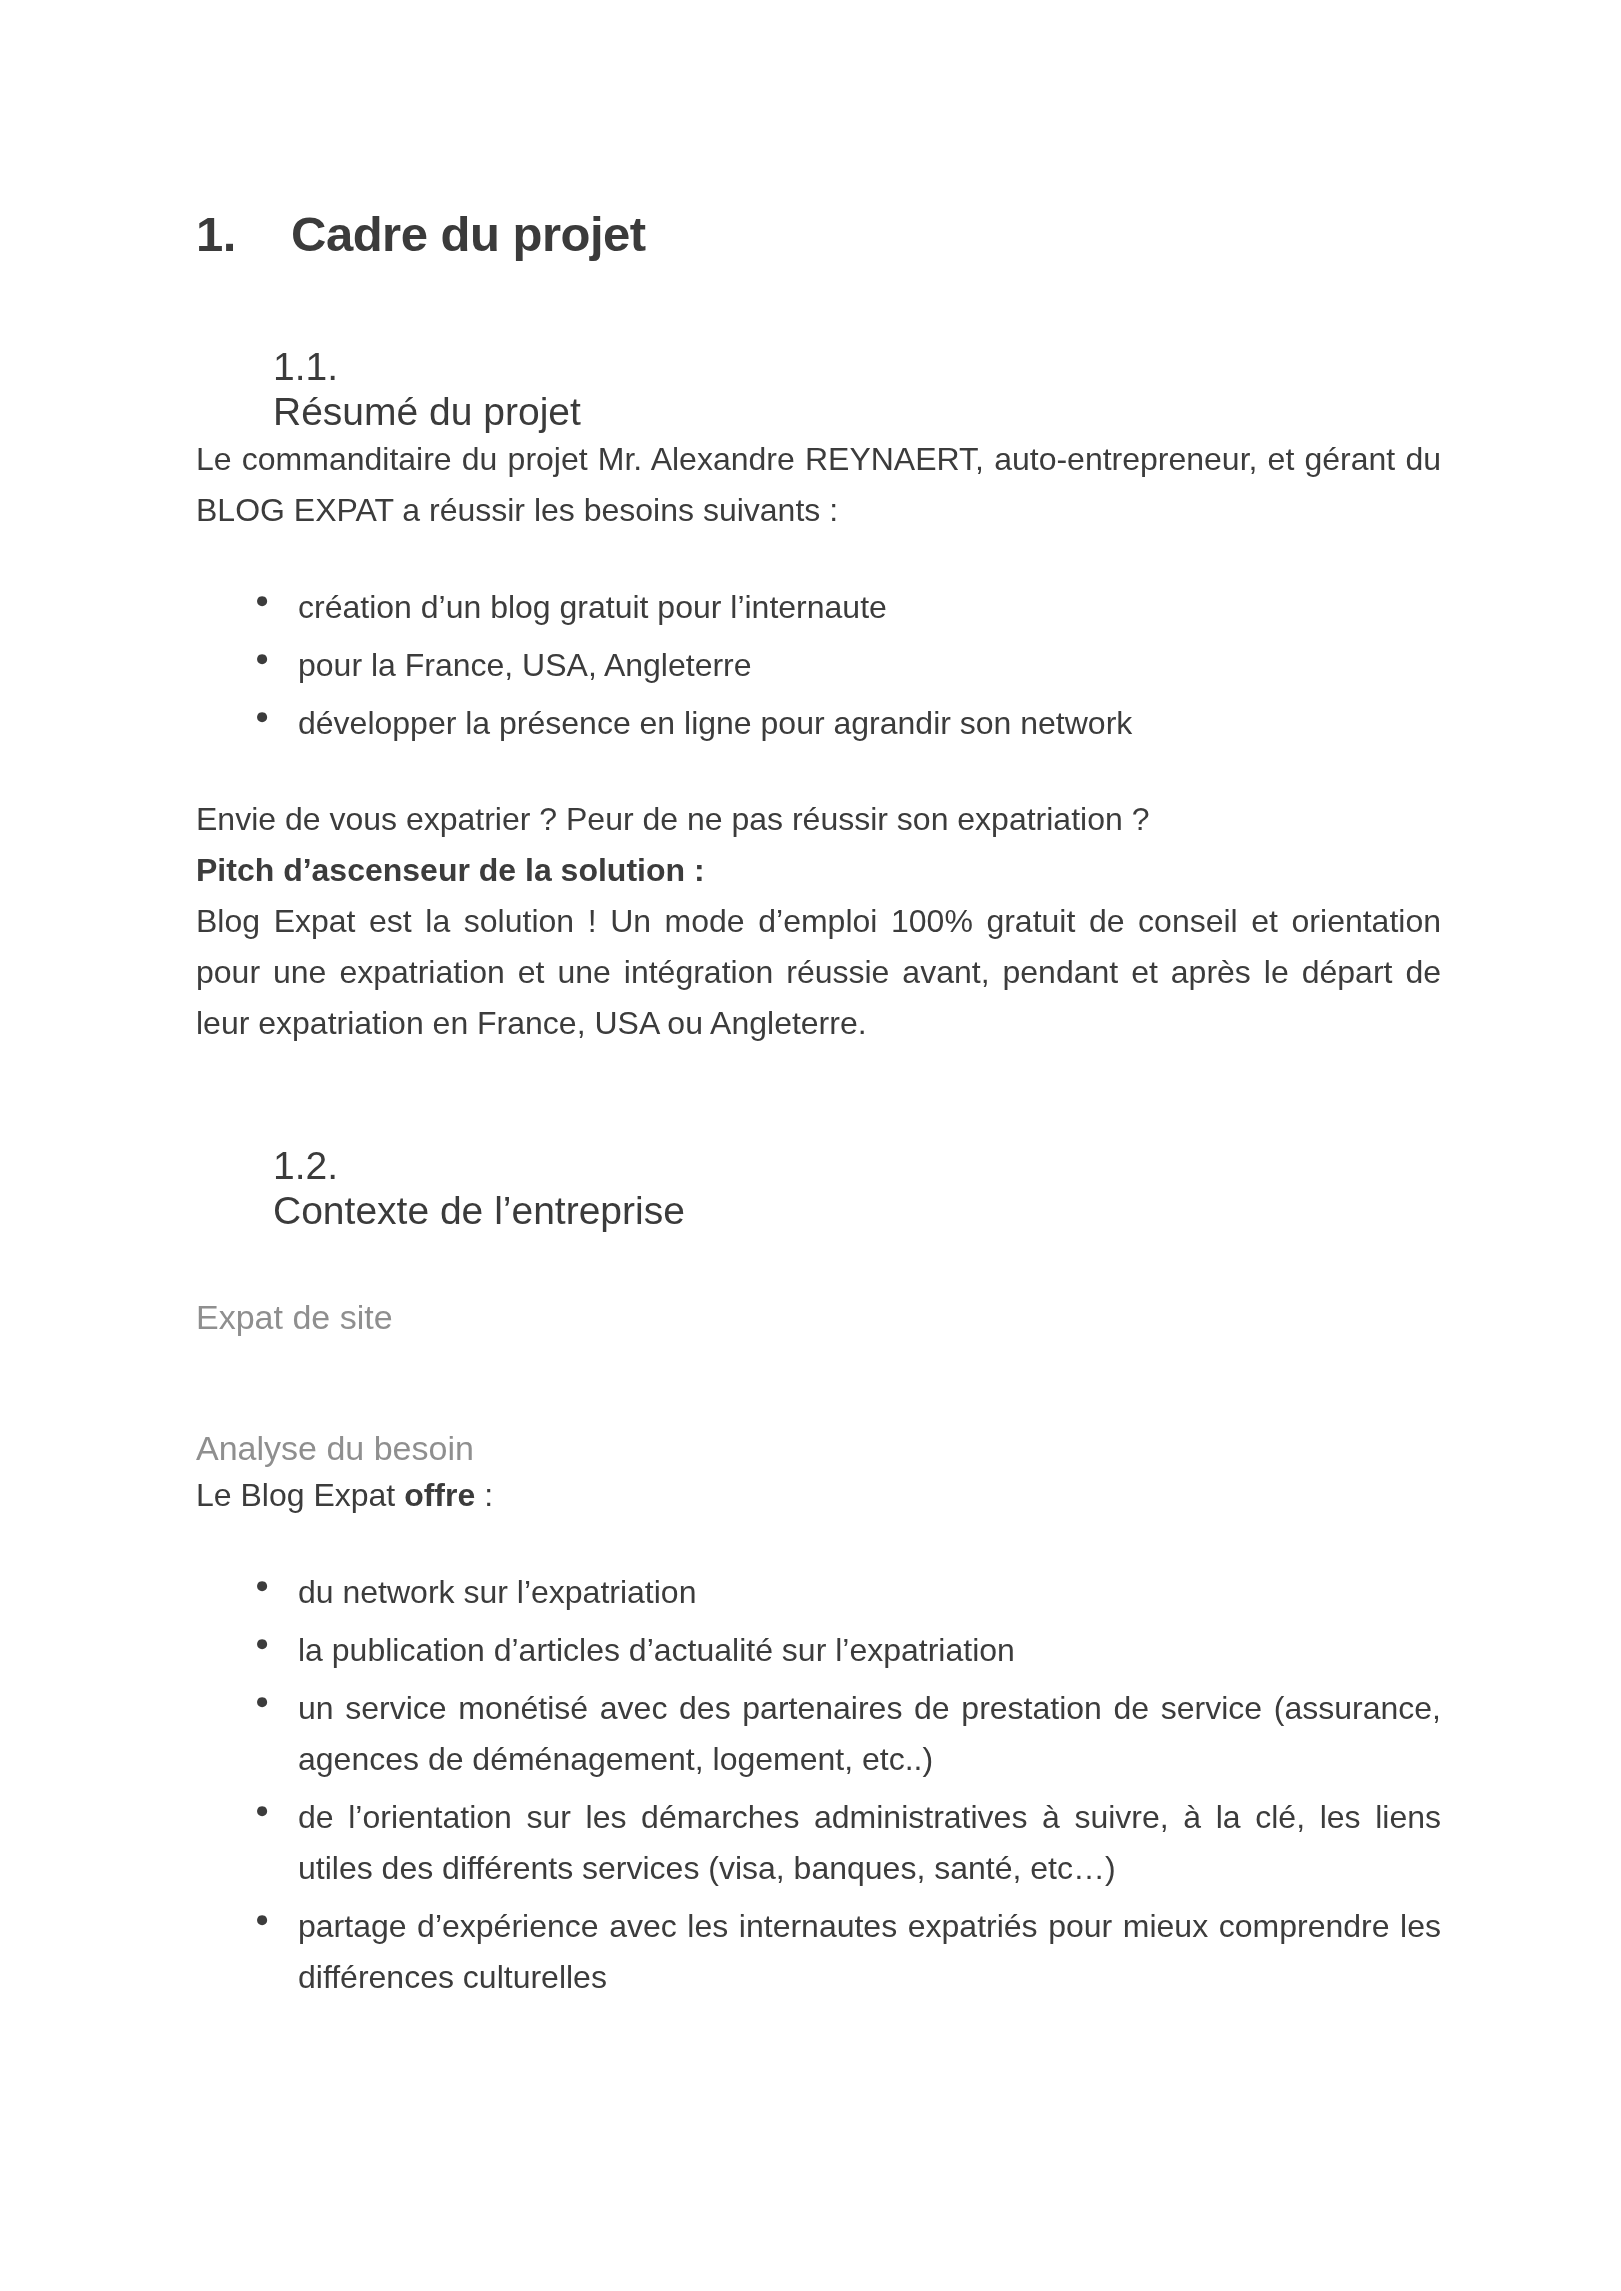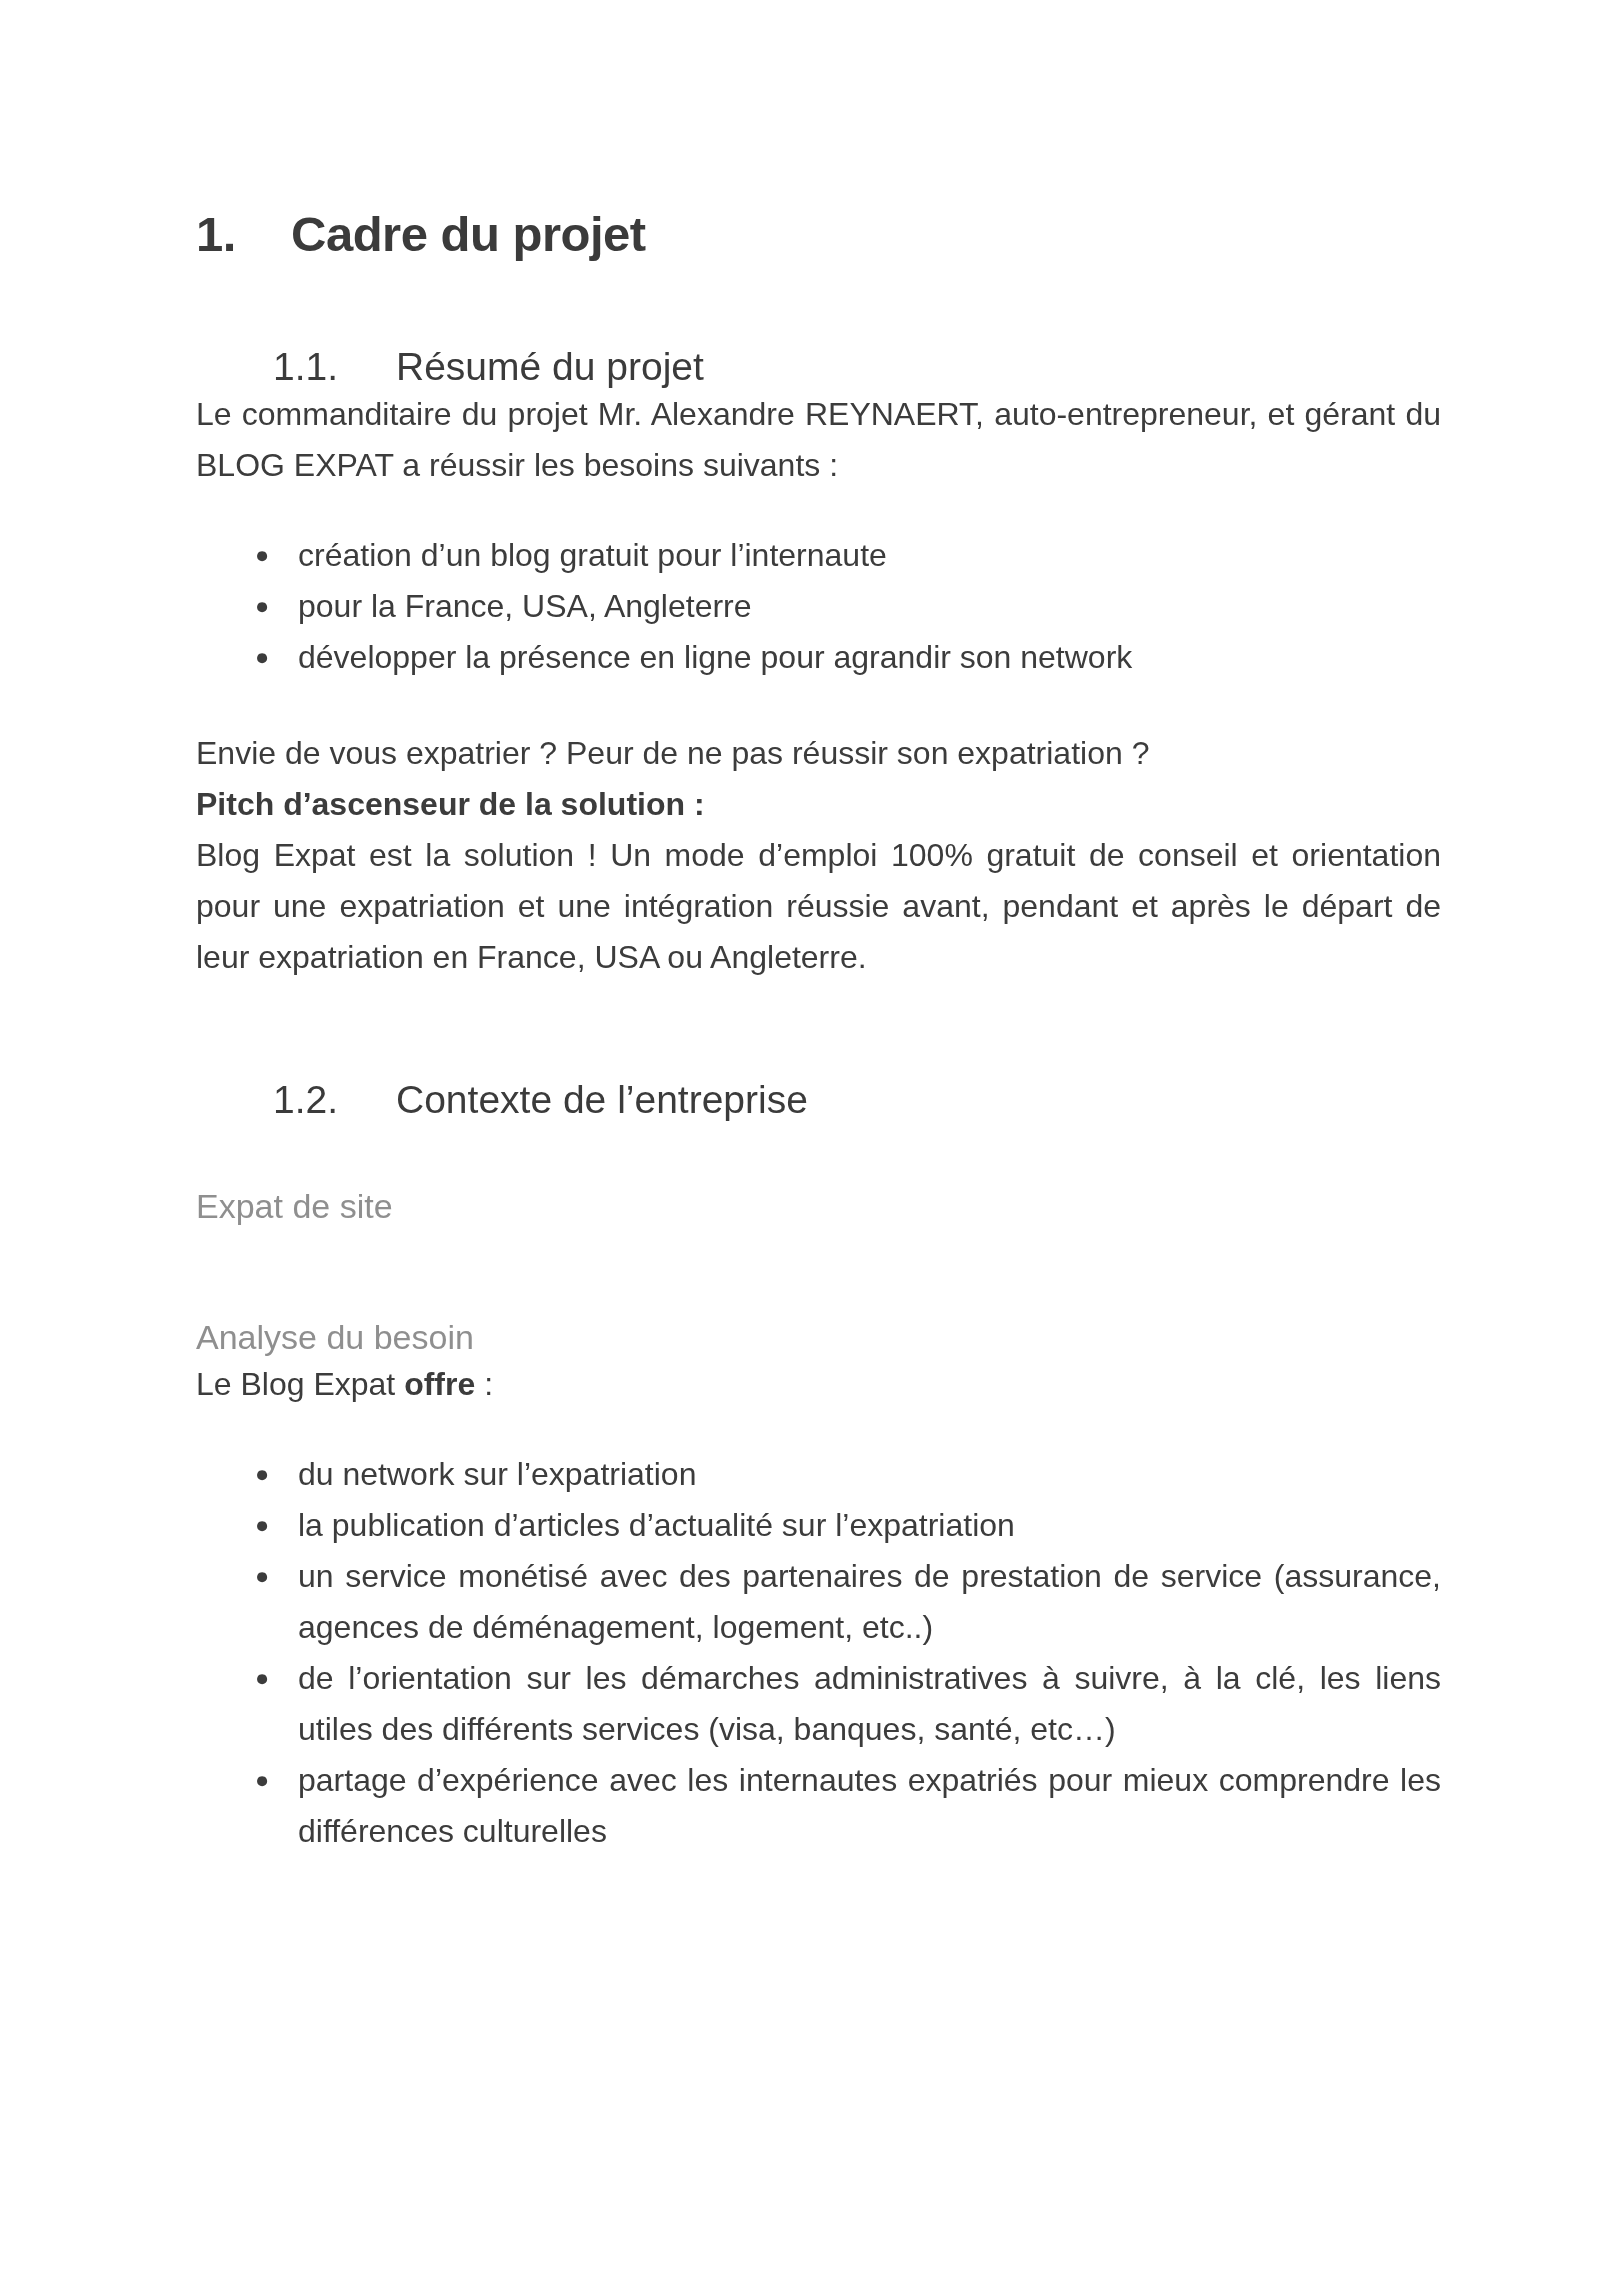--- a/index.html
+++ b/index.html
@@ -34,20 +34,21 @@
     width: 95px;
     flex: 0 0 auto;
   }
   h2.doc-h2 {
     display: flex;
     margin: 83px 0 0 77px;
     font-size: 39px;
     line-height: 45px;
     font-weight: 400;
     color: #3b3b3b;
+    flex-direction: column;
   }
   h2.doc-h2 .h-number {
     width: 123px;
     flex: 0 0 auto;
   }
   h2.doc-h2.second {
     margin-top: 94px;
   }
   p.body-text {
     margin: 0;
@@ -75,20 +76,21 @@
   ul.doc-list .bullet {
     flex: 0 0 43px;
     width: 43px;
     font-size: 23.5px;
     line-height: 51px;
     color: #3c3c3c;
   }
   ul.doc-list .li-text {
     flex: 1 1 auto;
     text-align: justify;
+    margin-top: 7px;
   }
   .muted-label {
     margin: 0;
     font-size: 34px;
     line-height: 43px;
     font-weight: 400;
     color: #8f8f8f;
   }
   .type-site-label { margin-top: 63px; }
   .type-site-text { margin-top: 21.6px; }

